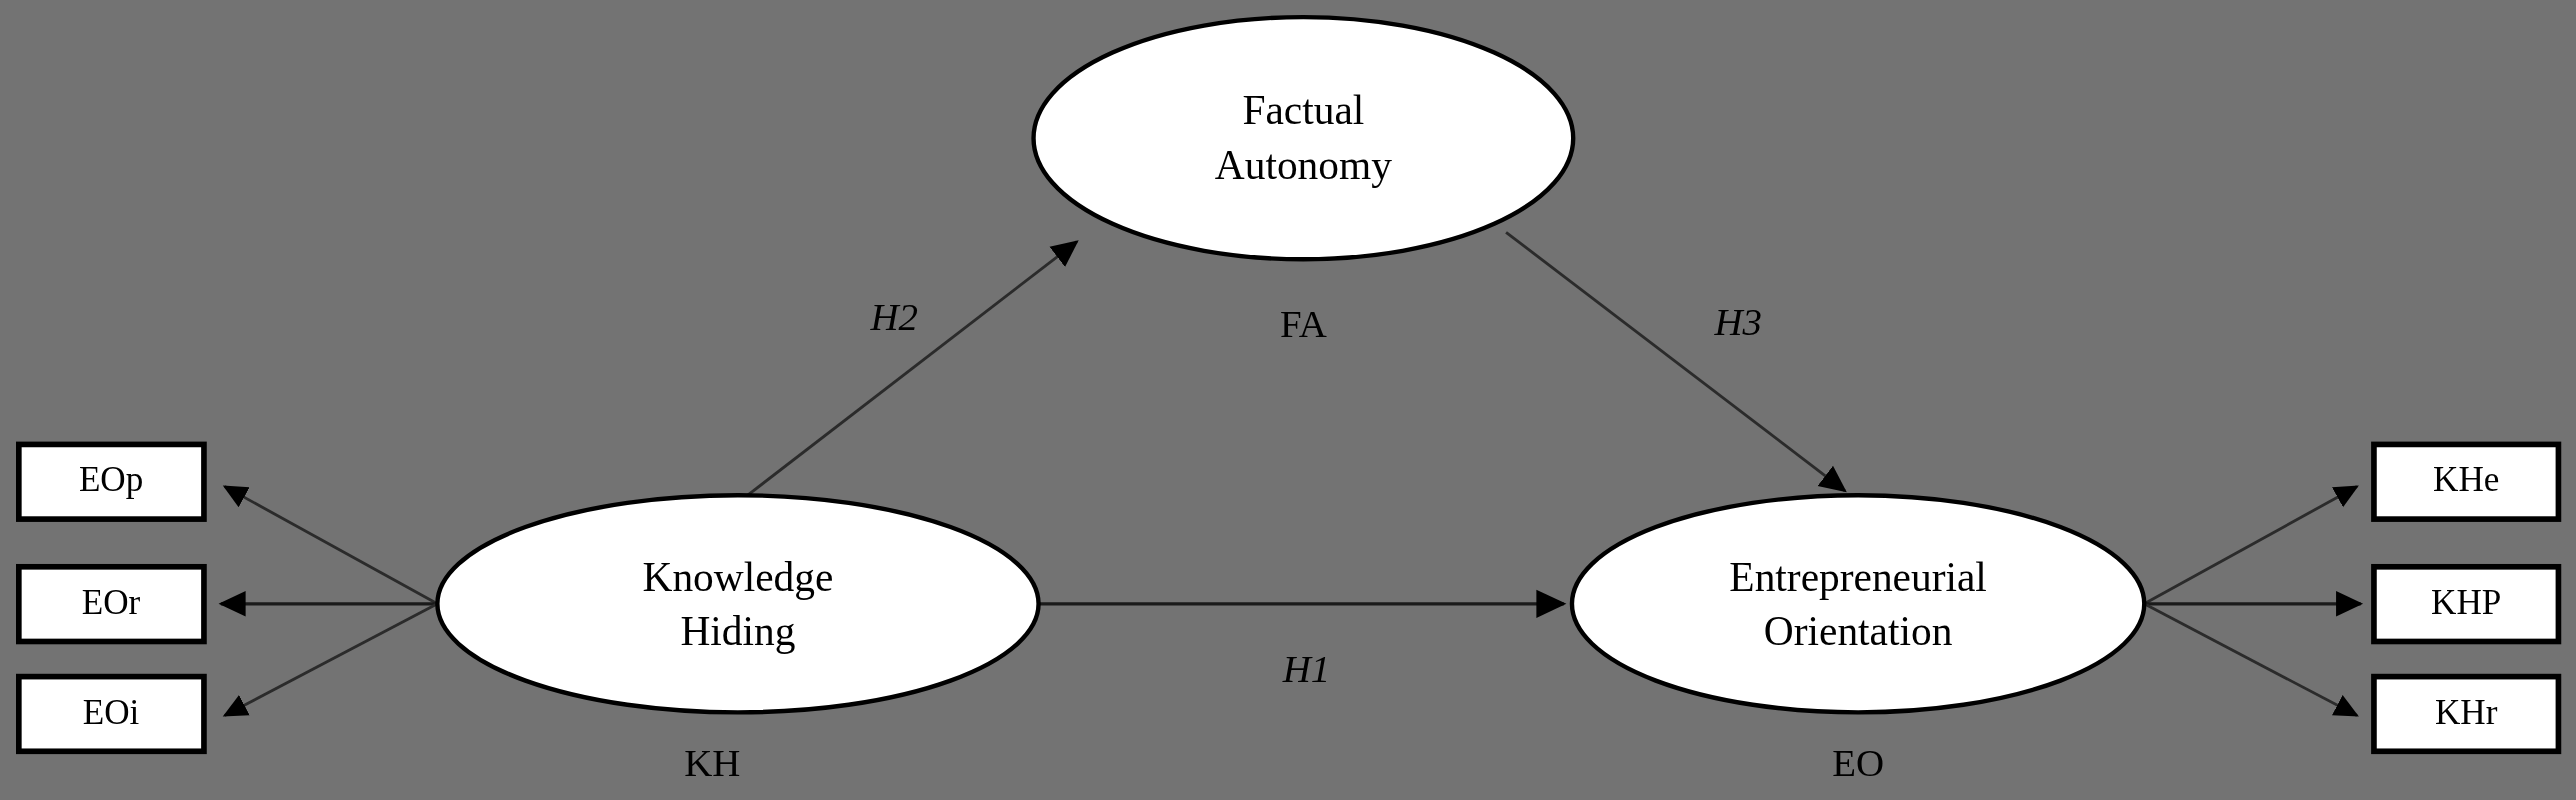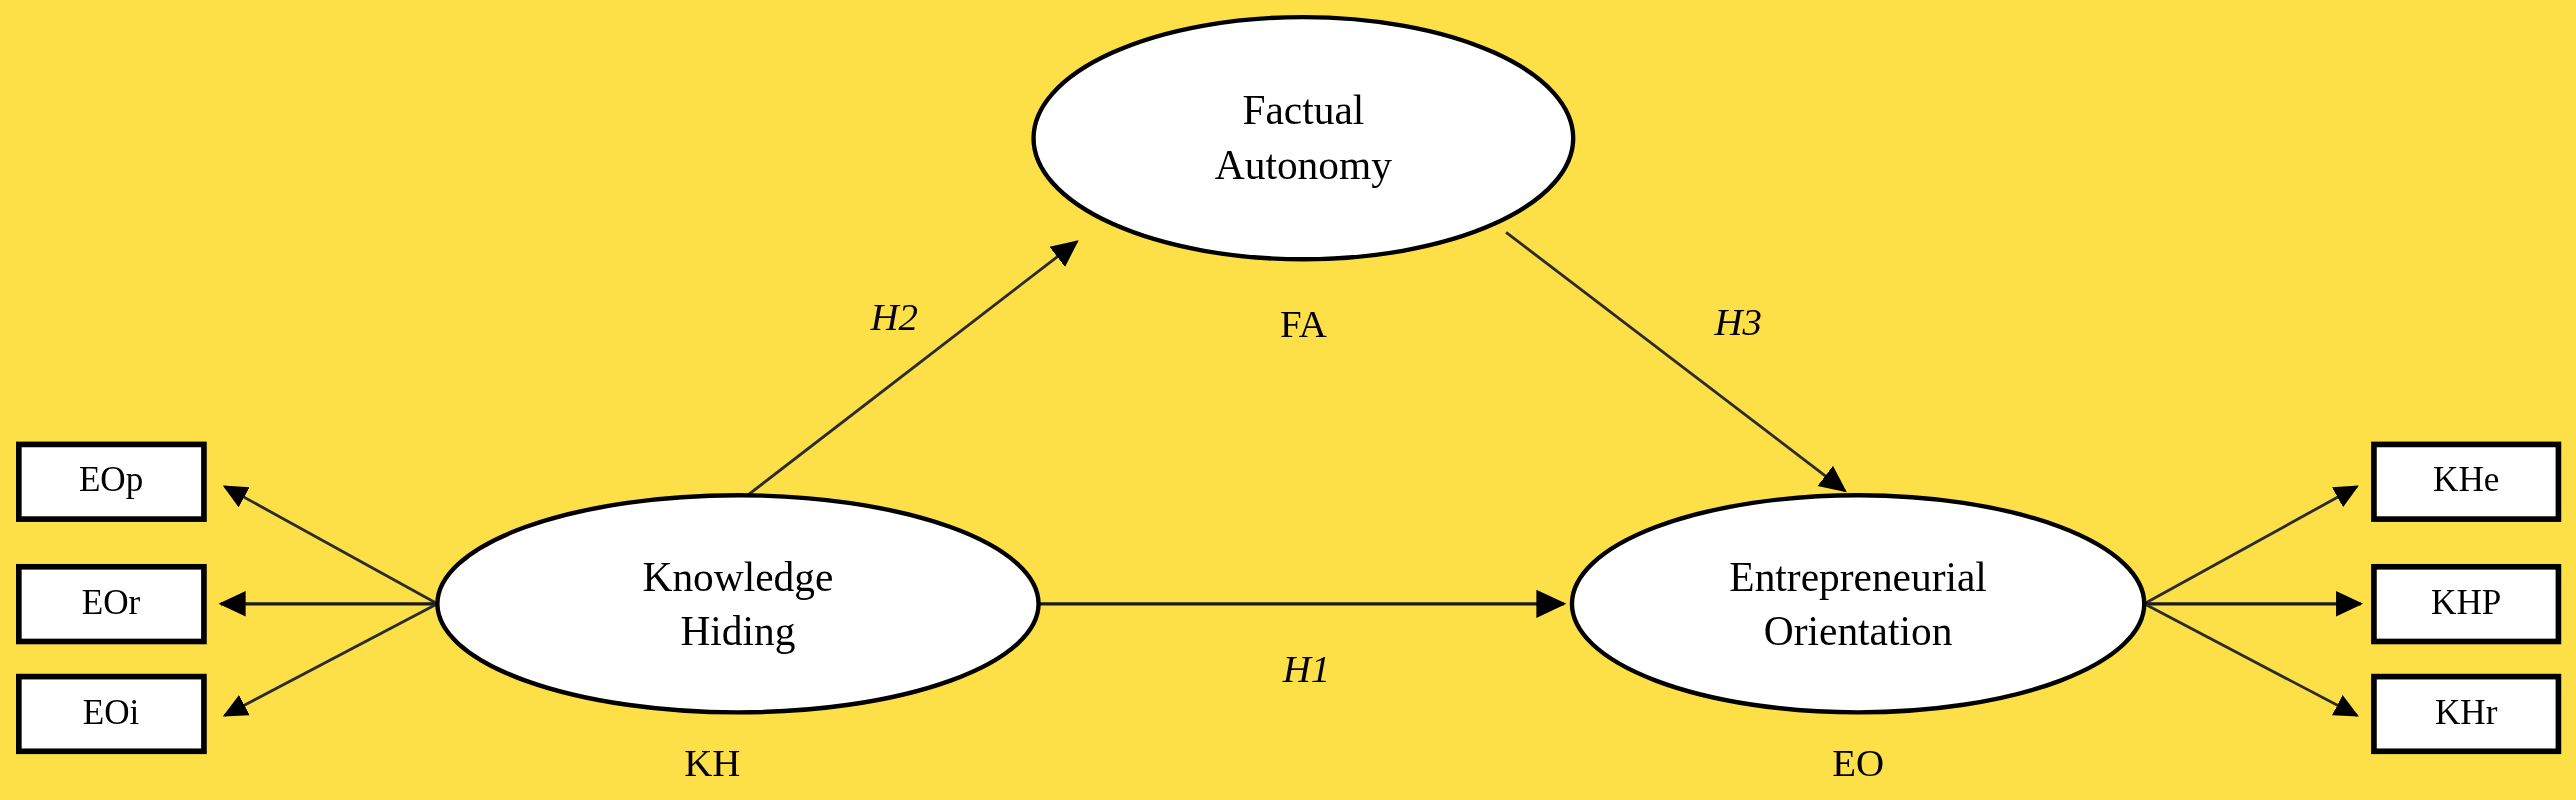--- a/index.html
+++ b/index.html
@@ -8,21 +8,21 @@
     padding: 0;
     background: #ffffff;
   }
   body {
     font-family: "Liberation Serif", "DejaVu Serif", serif;
   }
   #stage {
     position: relative;
     width: 2576px;
     height: 801px;
-    background: #fde047;
+    background: #737373;
     overflow: hidden;
   }
   #diagram-svg {
     position: absolute;
     left: 0;
     top: 0;
     width: 2576px;
     height: 801px;
     display: block;
   }

